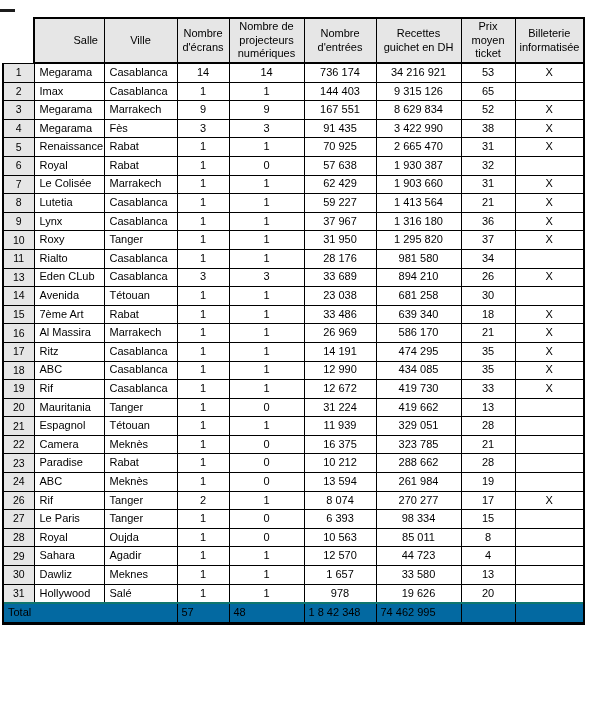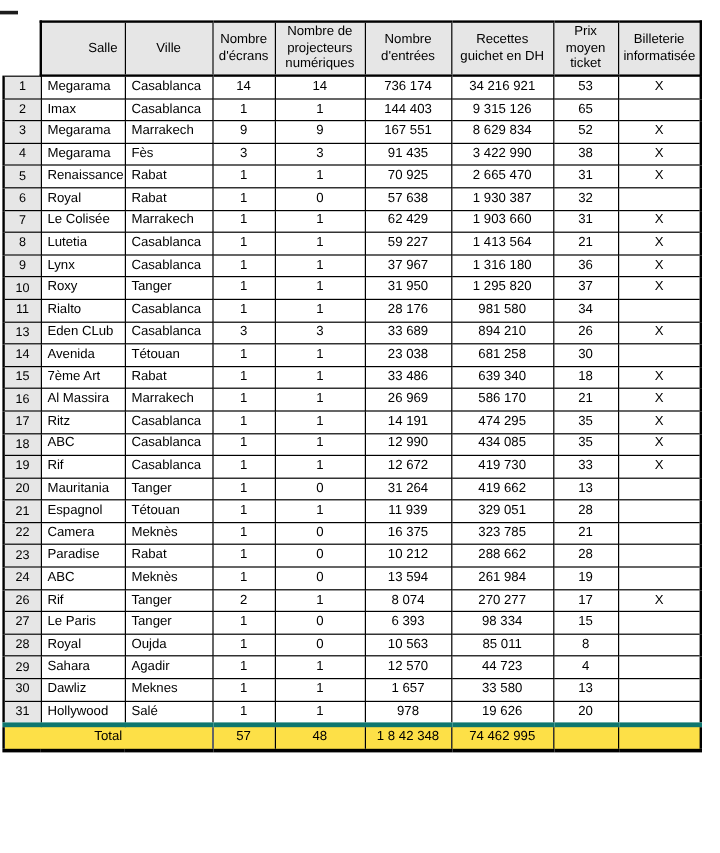--- a/index.html
+++ b/index.html
@@ -79,25 +79,25 @@
   .cinema-table tbody td:last-child {
     border-right: 2px solid #000000;
   }
   .cinema-table tbody td.col-left {
     text-align: left;
     padding-left: 5px;
   }
   
   .cinema-table tfoot td {
     height: 18px;
-    background: #fde047;
-    text-align: center;
+    background: #0369a1;
+    text-align: left;
     vertical-align: middle;
     white-space: nowrap;
-    border-top: 4px solid #0f766e;
+    border-top: 2px solid #0f766e;
     border-bottom: 3px solid #000000;
   }
   .cinema-table tfoot td:first-child {
     border-left: 2px solid #000000;
   }
   .cinema-table tfoot td:last-child {
     border-right: 2px solid #000000;
   }
 </style>
 </head>
@@ -328,21 +328,21 @@
           <td>419 730</td>
           <td>33</td>
           <td>X</td>
         </tr>
         <tr>
           <td>20</td>
           <td class="col-left">Mauritania</td>
           <td class="col-left">Tanger</td>
           <td>1</td>
           <td>0</td>
-          <td>31 264</td>
+          <td>31 224</td>
           <td>419 662</td>
           <td>13</td>
           <td></td>
         </tr>
         <tr>
           <td>21</td>
           <td class="col-left">Espagnol</td>
           <td class="col-left">Tétouan</td>
           <td>1</td>
           <td>1</td>

